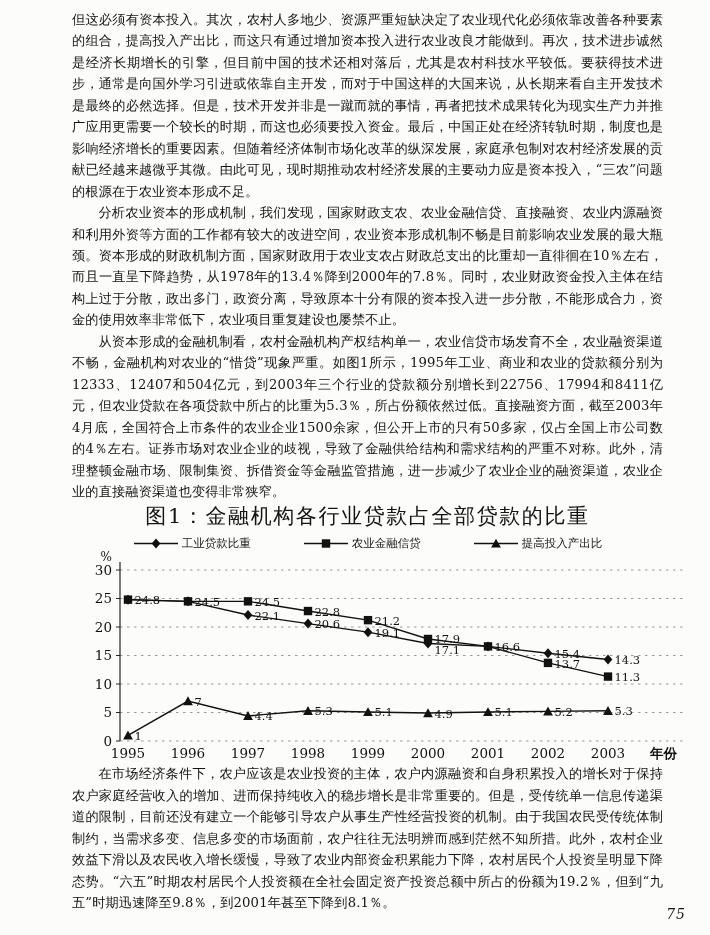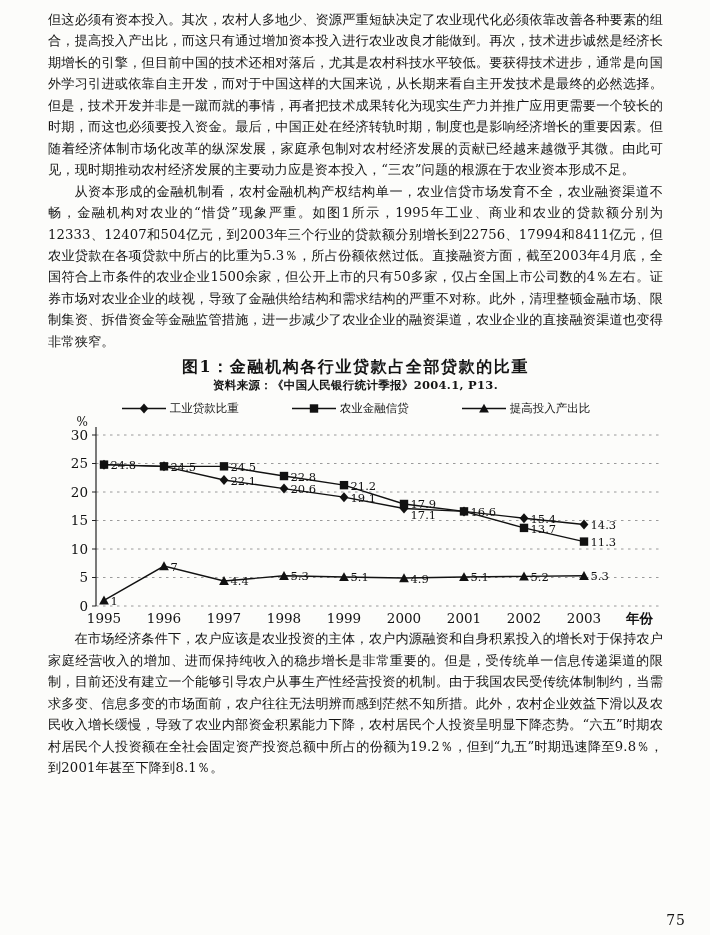--- a/index.html
+++ b/index.html
@@ -4,60 +4,60 @@
 <style>
   html,body{margin:0;padding:0;}
   body{
     width:710px;height:935px;
     background:#fcfcfa;
     font-family:"DejaVu Serif","Liberation Serif",serif;
     color:#141414;
     position:relative;
     overflow:hidden;
   }
-  .content{padding:9px 47px 0 48px;}
+  .content{padding:9px 47px 0 72px;}
   .para{
     font-size:13.2px;
     line-height:21.45px;
     letter-spacing:0.14px;
     text-align:justify;
     text-justify:inter-ideograph;
     margin:0;
   }
   .indent{text-indent:2em;}
   .figure{margin-top:4px;text-align:center;}
   .fig-title{
-    font-size:16px;font-weight:bold;letter-spacing:1.6px;line-height:21px;
+    font-size:21px;font-weight:normal;letter-spacing:1.6px;line-height:21px;
   }
   .fig-source{
     font-size:11.5px;font-weight:bold;letter-spacing:0.3px;margin-top:1px;line-height:14px;
   }
   .legend{
     display:flex;justify-content:center;align-items:center;gap:52px;
     margin-top:10px;font-size:11.5px;font-weight:normal;line-height:13px;
   }
   .legend-item{display:flex;align-items:center;gap:3px;}
   #chart{margin-top:1px;}
   #chart svg{display:block;margin:0 auto;}
   .chart-text{font-family:"DejaVu Serif","Liberation Serif",serif;}
   .page-number{
-    position:absolute;right:24px;bottom:7px;
-    font-size:14px;letter-spacing:1px;
+    position:absolute;right:24px;bottom:13px;
+    font-size:14px;letter-spacing:1px;font-style:italic;
   }
 </style>
 </head>
 <body>
 
 <div class="content">
   <p class="para">但这必须有资本投入。其次，农村人多地少、资源严重短缺决定了农业现代化必须依靠改善各种要素的组合，提高投入产出比，而这只有通过增加资本投入进行农业改良才能做到。再次，技术进步诚然是经济长期增长的引擎，但目前中国的技术还相对落后，尤其是农村科技水平较低。要获得技术进步，通常是向国外学习引进或依靠自主开发，而对于中国这样的大国来说，从长期来看自主开发技术是最终的必然选择。但是，技术开发并非是一蹴而就的事情，再者把技术成果转化为现实生产力并推广应用更需要一个较长的时期，而这也必须要投入资金。最后，中国正处在经济转轨时期，制度也是影响经济增长的重要因素。但随着经济体制市场化改革的纵深发展，家庭承包制对农村经济发展的贡献已经越来越微乎其微。由此可见，现时期推动农村经济发展的主要动力应是资本投入，“三农”问题的根源在于农业资本形成不足。</p>
+  <p class="para indent">分析农业资本的形成机制，我们发现，国家财政支农、农业金融信贷、直接融资、农业内源融资和利用外资等方面的工作都有较大的改进空间，农业资本形成机制不畅是目前影响农业发展的最大瓶颈。资本形成的财政机制方面，国家财政用于农业支农占财政总支出的比重却一直徘徊在10％左右，而且一直呈下降趋势，从1978年的13.4％降到2000年的7.8％。同时，农业财政资金投入主体在结构上过于分散，政出多门，政资分离，导致原本十分有限的资本投入进一步分散，不能形成合力，资金的使用效率非常低下，农业项目重复建设也屡禁不止。</p>
   <p class="para indent">从资本形成的金融机制看，农村金融机构产权结构单一，农业信贷市场发育不全，农业融资渠道不畅，金融机构对农业的“惜贷”现象严重。如图1所示，1995年工业、商业和农业的贷款额分别为12333、12407和504亿元，到2003年三个行业的贷款额分别增长到22756、17994和8411亿元，但农业贷款在各项贷款中所占的比重为5.3％，所占份额依然过低。直接融资方面，截至2003年4月底，全国符合上市条件的农业企业1500余家，但公开上市的只有50多家，仅占全国上市公司数的4％左右。证券市场对农业企业的歧视，导致了金融供给结构和需求结构的严重不对称。此外，清理整顿金融市场、限制集资、拆借资金等金融监管措施，进一步减少了农业企业的融资渠道，农业企业的直接融资渠道也变得非常狭窄。</p>
 
   <div class="figure">
     <div class="fig-title">图1：金融机构各行业贷款占全部贷款的比重</div>
-    <div class="fig-source">资料来源：《中国人民银行统计季报》2004.1, P13.</div>
     <div class="legend" id="chart-legend">
         <span class="legend-item">
           <svg width="46" height="11">
             <line x1="1" y1="5.5" x2="45" y2="5.5" stroke="#111111" stroke-width="1.5"></line>
             <polygon points="23,0.5 27.4,5.5 23,10.5 18.6,5.5" fill="#111111"></polygon>
           </svg>
           <span>工业贷款比重</span>
         </span>
         <span class="legend-item">
           <svg width="46" height="11">

